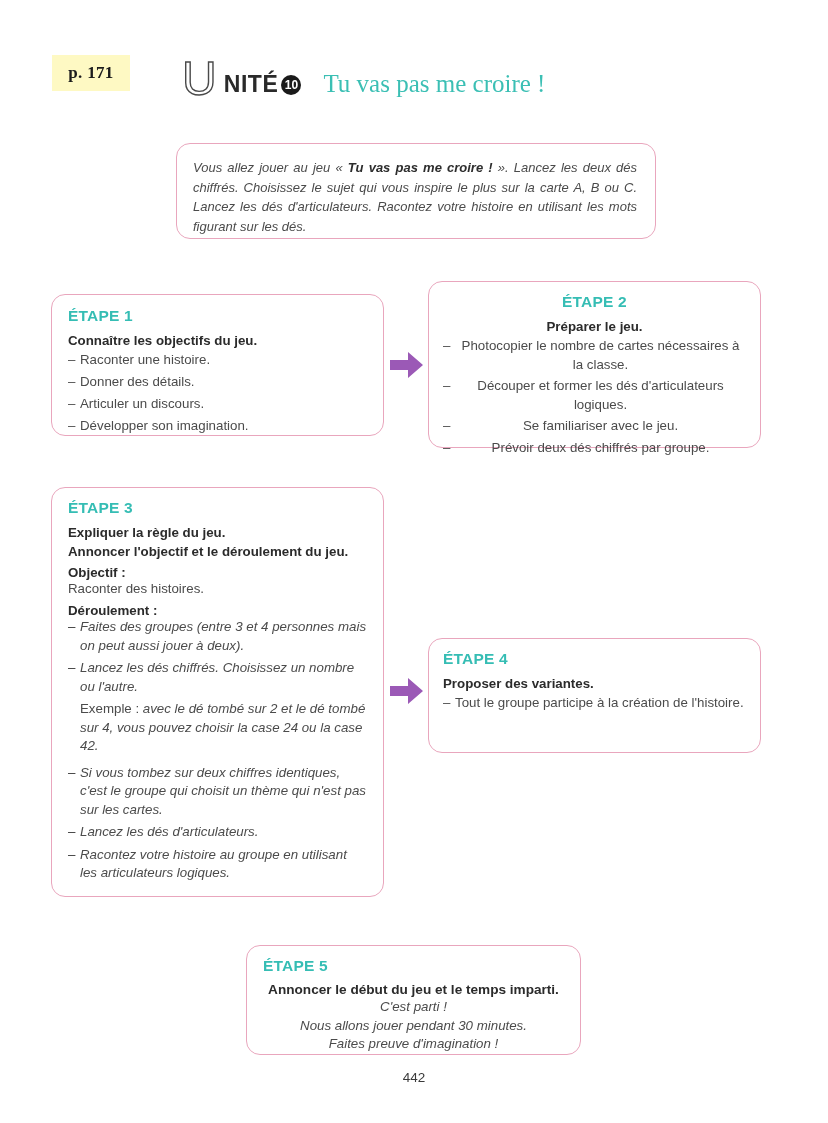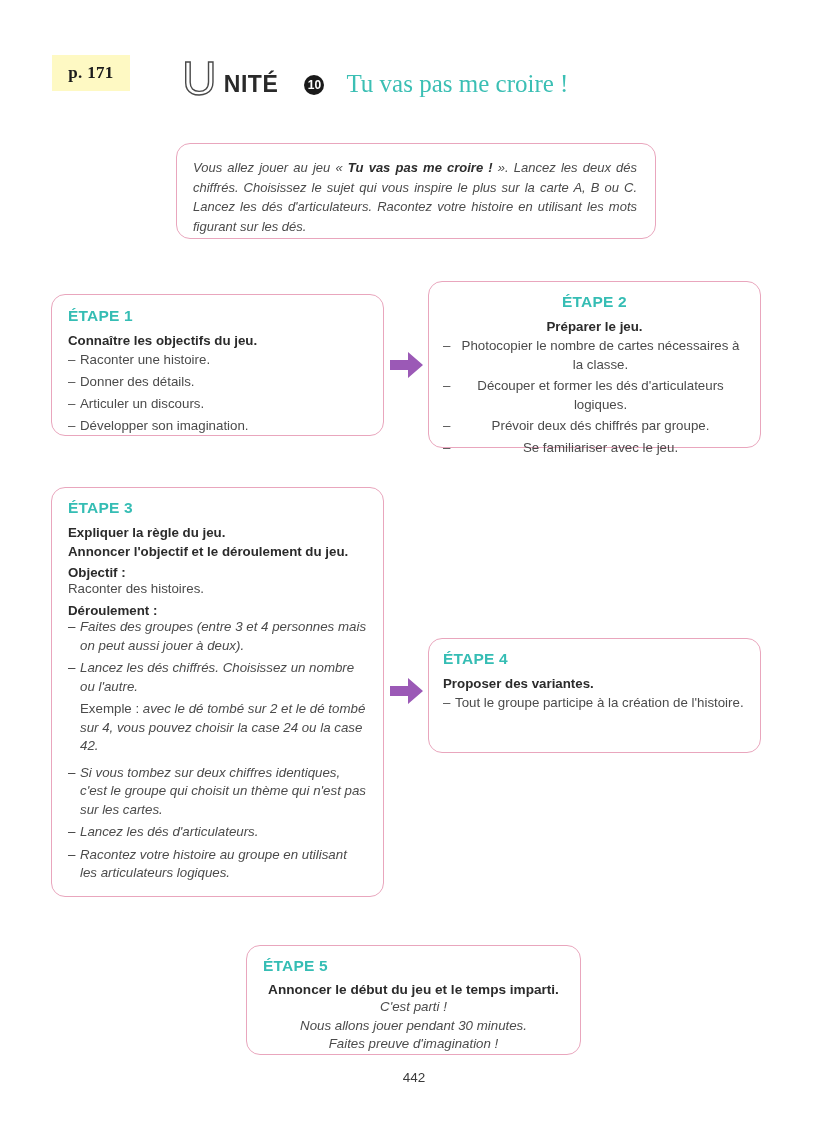--- a/index.html
+++ b/index.html
@@ -55,21 +55,21 @@
   }
   .unit-badge {
     display: inline-flex;
     align-items: center; justify-content: center;
     width: 20px; height: 20px;
     border-radius: 50%;
     background: #1a1a1a;
     color: #fff;
     font-size: 12px;
     font-weight: bold;
-    margin-left: 26px;
+    margin-left: 3px;
     position: relative;
     top: -3px;
     font-family: "Liberation Sans", sans-serif;
   }
   .header-subtitle {
     font-family: "Liberation Serif", serif;
     font-size: 25px;
     color: #3bbfb4;
     margin-left: 22px;
     white-space: nowrap;
@@ -210,22 +210,22 @@
     <path d="M0 10 H18 V2 L33 15 L18 28 V20 H0 Z" fill="#9b59b6"></path>
   </svg>
 </div>
 
 <div class="box" id="box-step2">
   <div class="step-title">ÉTAPE 2</div>
   <div class="step-lead">Préparer le jeu.</div>
   <ul class="dashlist">
     <li>Photocopier le nombre de cartes nécessaires à la classe.</li>
     <li>Découper et former les dés d'articulateurs logiques.</li>
+    <li>Se familiariser avec le jeu.</li>
     <li>Prévoir deux dés chiffrés par groupe.</li>
-    <li>Se familiariser avec le jeu.</li>
   </ul>
 </div>
 
 <div class="box" id="box-step3">
   <div class="step-title">ÉTAPE 3</div>
   <div class="step-lead">Expliquer la règle du jeu.</div>
   <div class="step-lead">Annoncer l'objectif et le déroulement du jeu.</div>
   <div class="sub-label">Objectif :</div>
   <div class="sub-value">Raconter des histoires.</div>
   <div class="sub-label">Déroulement :</div>

